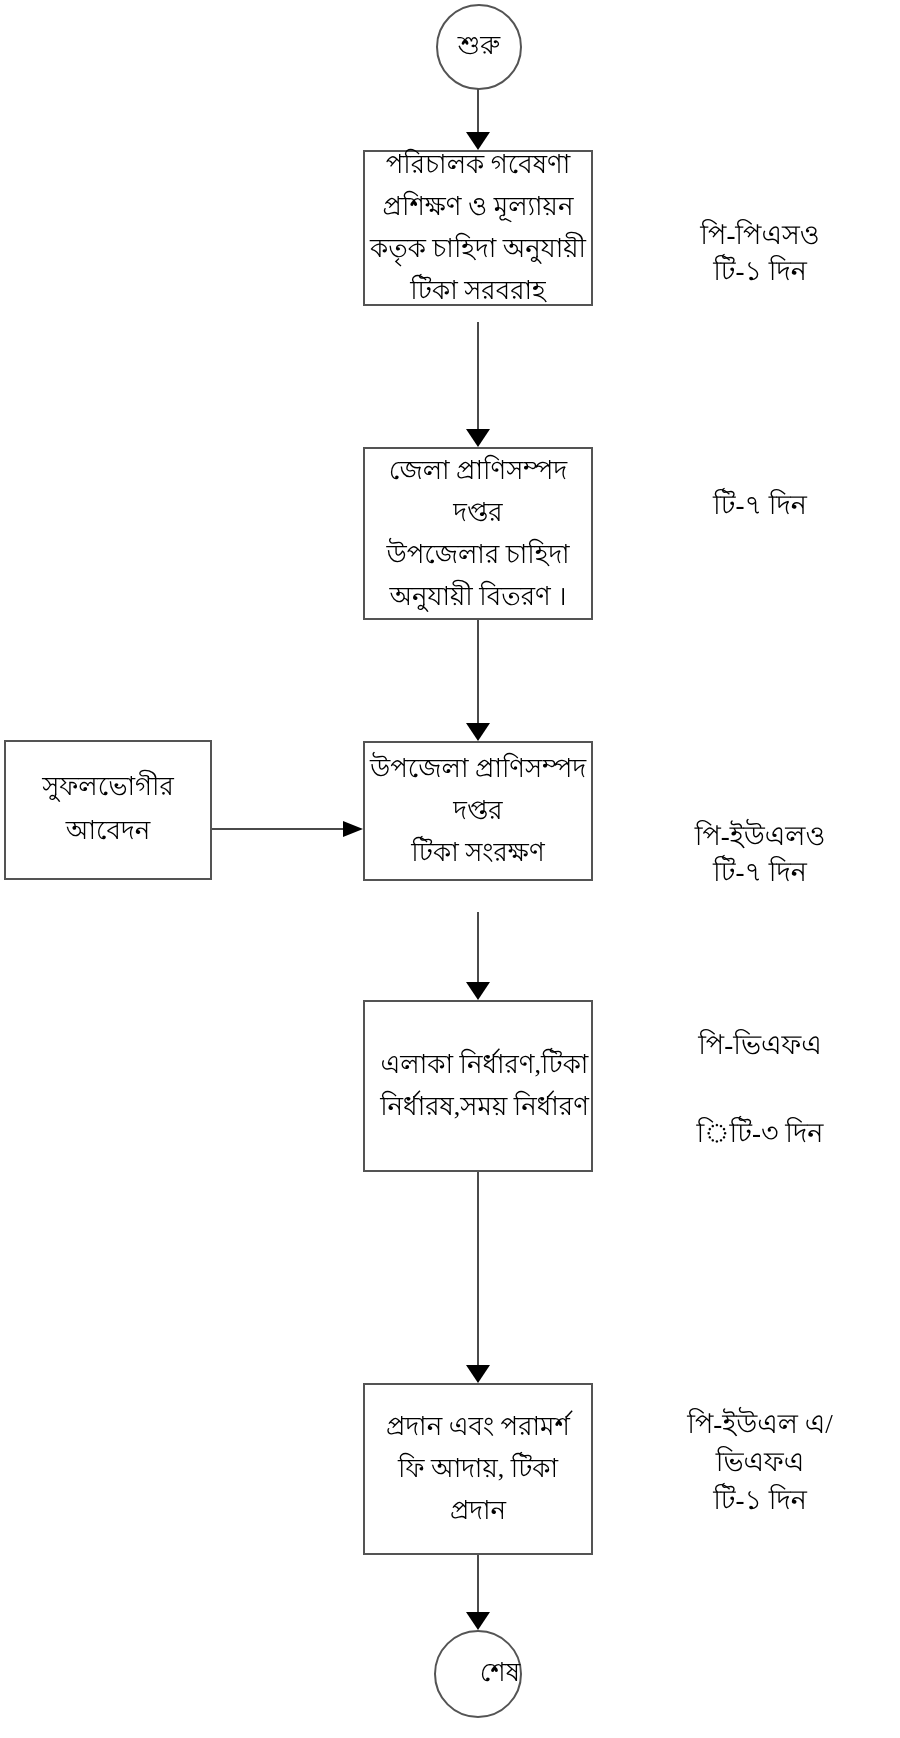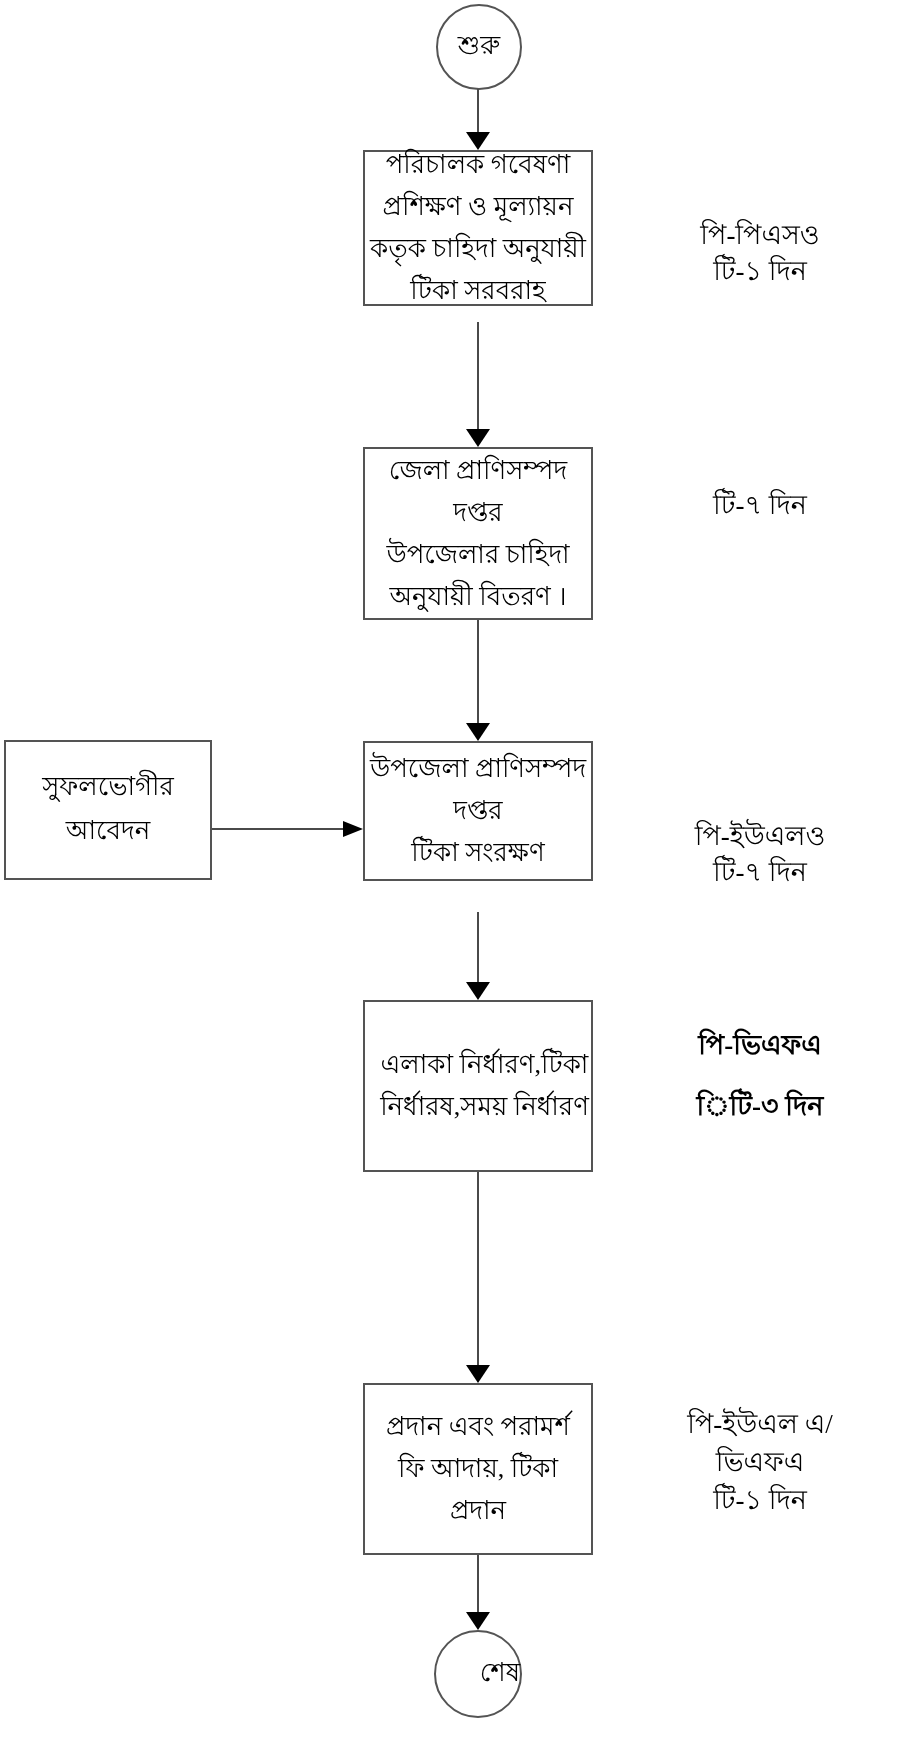--- a/index.html
+++ b/index.html
@@ -103,23 +103,23 @@
     position:absolute;
     left:665px;
     width:190px;
     text-align:center;
     font-size:27px;
     line-height:36px;
   }
   #label-1{top:217px;}
   #label-2{top:487px;}
   #label-3{top:818px;}
-  #label-4{top:1027px;font-weight:bold;}
+  #label-4{top:1027px;}
   #label-5{top:1405px;line-height:38px;}
-  .side-label.spread .line + .line{margin-top:25px;}
+  .side-label.spread .line + .line{margin-top:52px;}
 </style>
 </head>
 <body>
 
 <div class="canvas">
 
   <div class="terminator" id="start-circle">
     <span>শুরু</span>
   </div>
 

